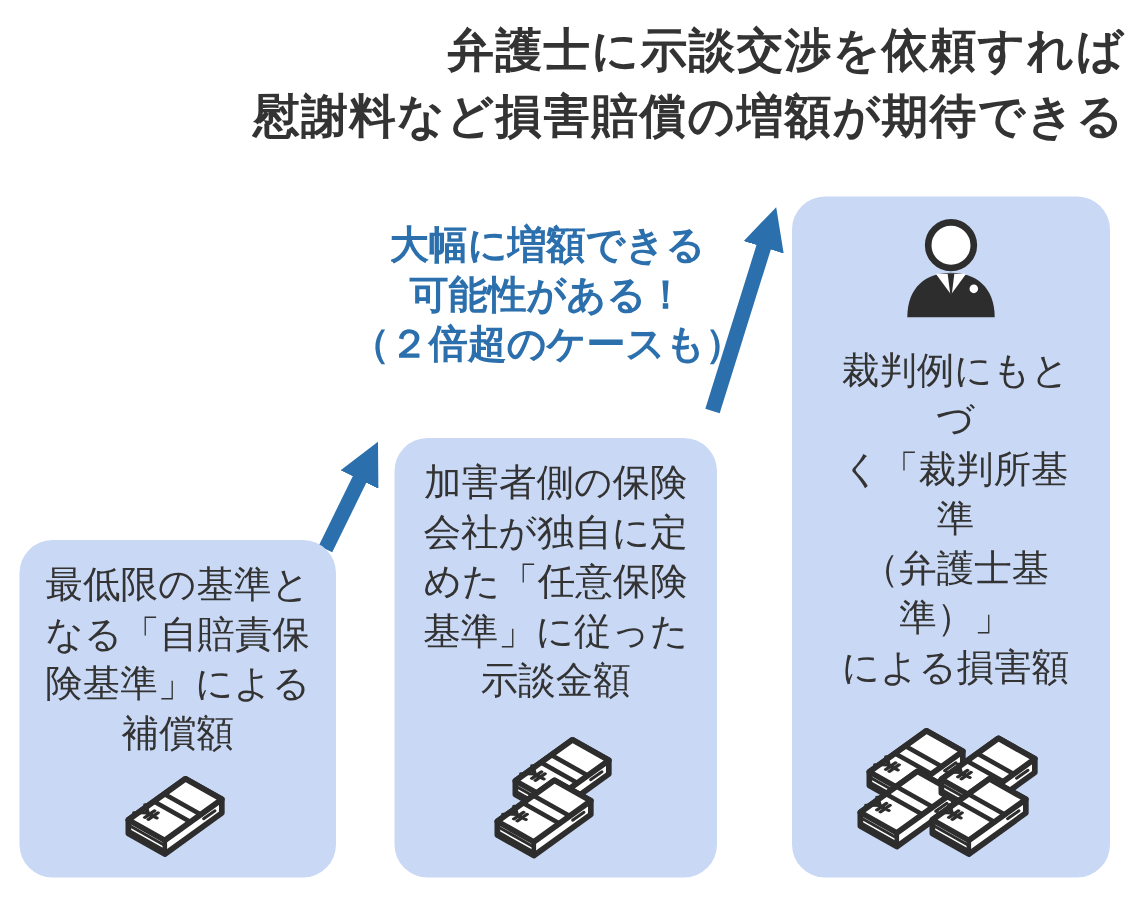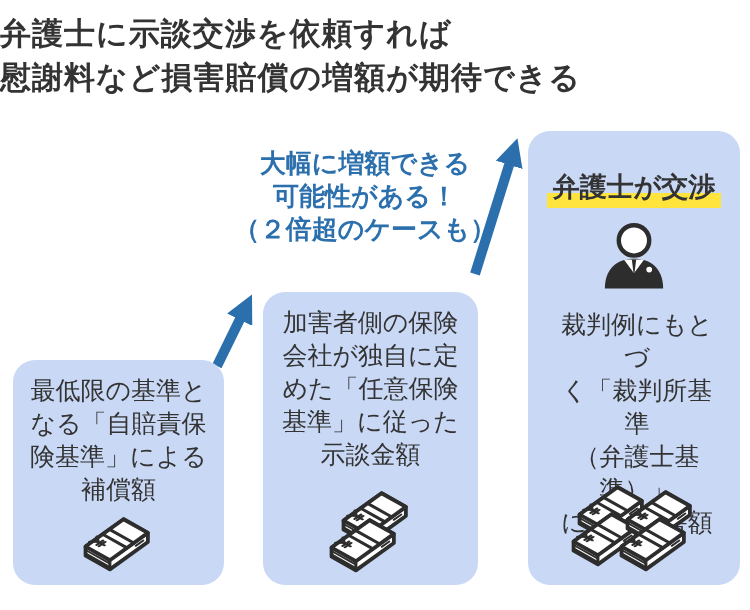--- a/index.html
+++ b/index.html
@@ -11,21 +11,21 @@
   }
   *{margin:0;padding:0;box-sizing:border-box;}
   html,body{background:#ffffff;}
   body{
     width:750px;height:610px;position:relative;overflow:hidden;
     font-family:"Liberation Sans","DejaVu Sans",sans-serif;
     color:var(--text-dark);
   }
   .title{
     position:absolute;top:12px;left:0;width:750px;
-    text-align:left;font-size:31px;font-weight:700;
+    text-align:right;font-size:31px;font-weight:700;
     line-height:44px;letter-spacing:1px;color:var(--text-dark);
     white-space:pre-line;
   }
   .annotation{
     position:absolute;left:233px;top:147px;width:264px;
     text-align:center;font-size:26px;font-weight:700;
     line-height:33px;color:var(--accent-blue);
     white-space:pre-line;
   }
   .arrow-layer{position:absolute;left:0;top:0;pointer-events:none;}
@@ -127,23 +127,20 @@
       <svg class="bundle-inst" style="left:12px;top:0px" width="76" height="67" viewBox="0 0 100 88">
         <use href="#bundle-sym"></use>
       </svg>
       <svg class="bundle-inst" style="left:0px;top:27px" width="76" height="67" viewBox="0 0 100 88">
         <use href="#bundle-sym"></use>
       </svg>
     </div>
 </div>
 
 <div class="box box-3">
-  <div class="box-heading">
-    <span class="hl">弁護士が交渉</span>
-  </div>
   <div class="person-wrap">
     <svg width="76" height="70" viewBox="0 0 120 110">
       <circle cx="60" cy="32" r="24" fill="#ffffff" stroke="#2d2d2d" stroke-width="7"></circle>
       <path d="M14 108 C14 76 34 61 60 61 C86 61 106 76 106 108 Z" fill="#2d2d2d"></path>
       <path d="M44 62 L60 84 L76 62 Z" fill="#ffffff"></path>
       <path d="M56.5 62 L60 90 L63.5 62 Z" fill="#2d2d2d"></path>
       <circle cx="84" cy="78" r="4.5" fill="#ffffff"></circle>
     </svg>
   </div>
   <div class="box-text">裁判例にもとづ

